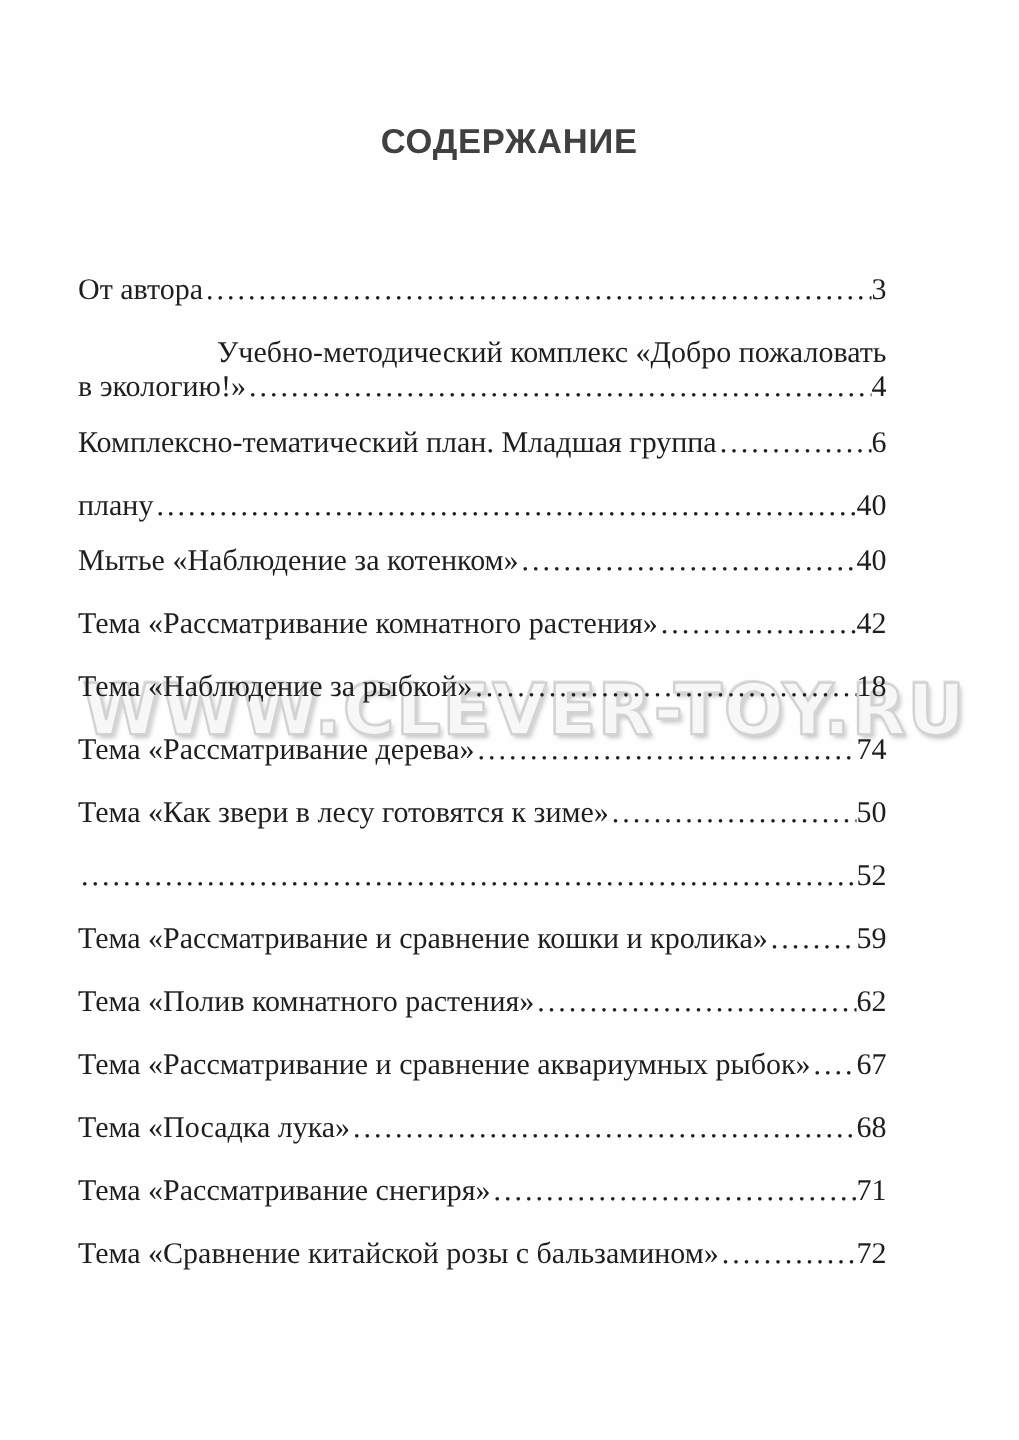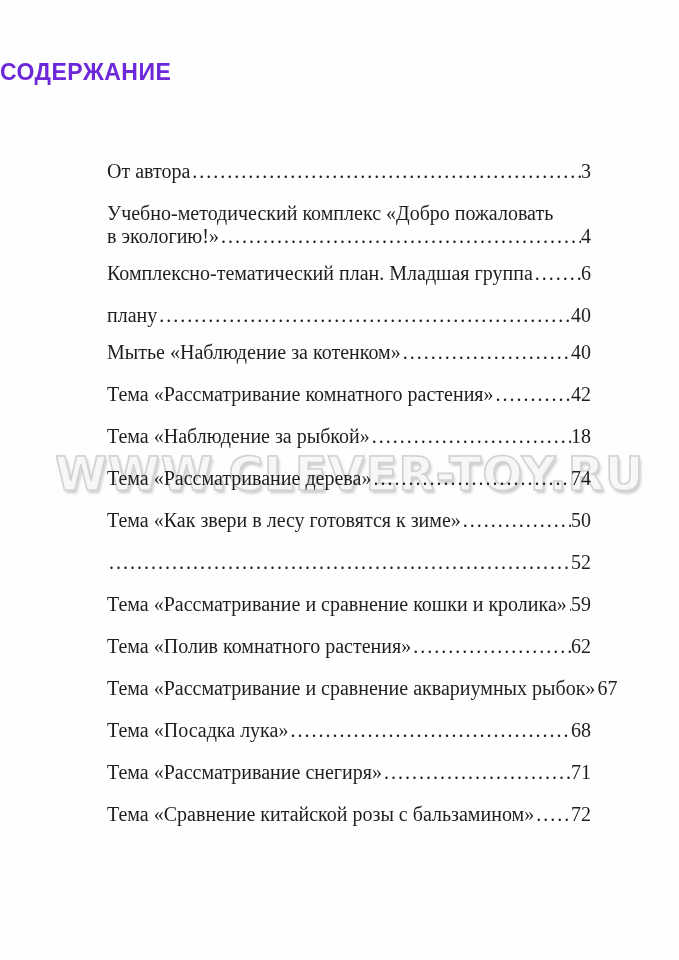--- a/index.html
+++ b/index.html
@@ -16,43 +16,44 @@
     color: #1e1e1e;
   }
   .page {
     position: relative;
     width: 679px;
     height: 960px;
     z-index: 1;
   }
   .page-title {
     margin: 0;
-    padding-top: 59px;
+    padding-top: 81px;
+    text-align: center;
     font-family: "Liberation Sans", sans-serif;
     font-weight: bold;
     font-size: 23px;
     letter-spacing: 0.5px;
-    color: #6d28d9;
+    color: #404040;
   }
   .toc-list {
     position: relative;
     z-index: 2;
     margin-top: 74px;
-    padding-left: 91px;
+    padding-left: 52px;
     padding-right: 88px; 
-    margin-left: 16px;
   }
   .toc-entry {
     font-size: 20px;
     line-height: 23px;
     margin-bottom: 19px;
     color: #1e1e1e;
   }
   .toc-entry.two-line {
     margin-bottom: 14px;
+    text-align: right;
   }
   .entry-first-line {
     display: none;
     white-space: nowrap;
   }
   .toc-entry.two-line .entry-first-line {
     display: block;
   }
   .entry-row {
     display: flex;

